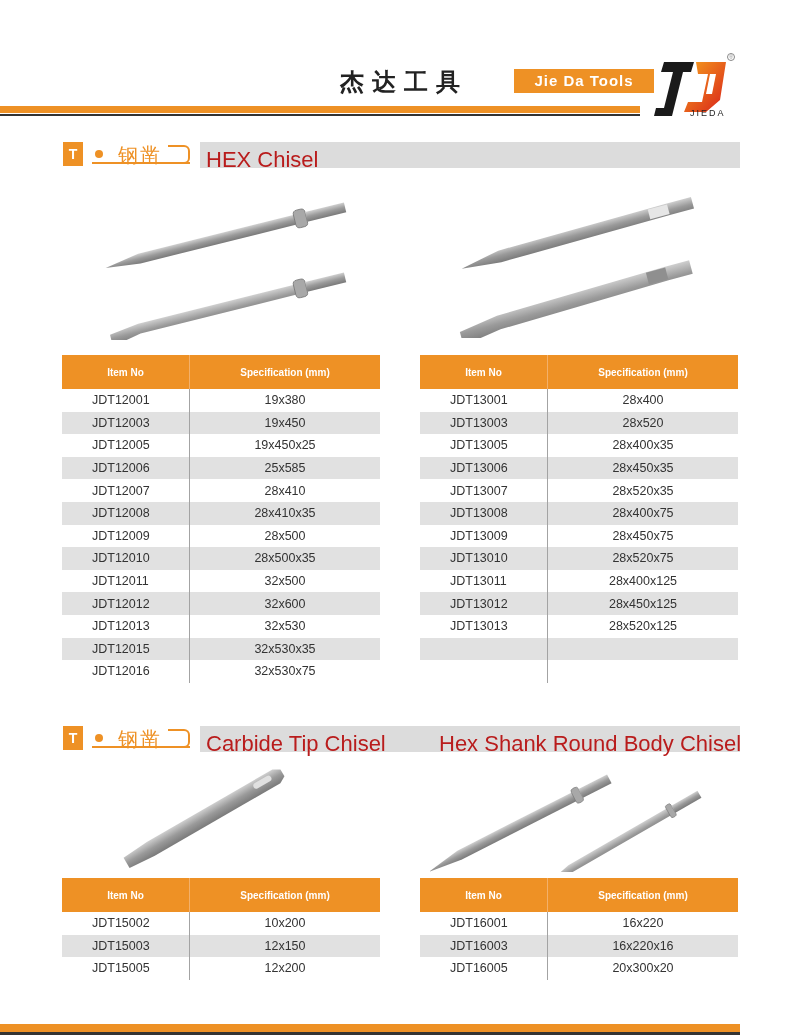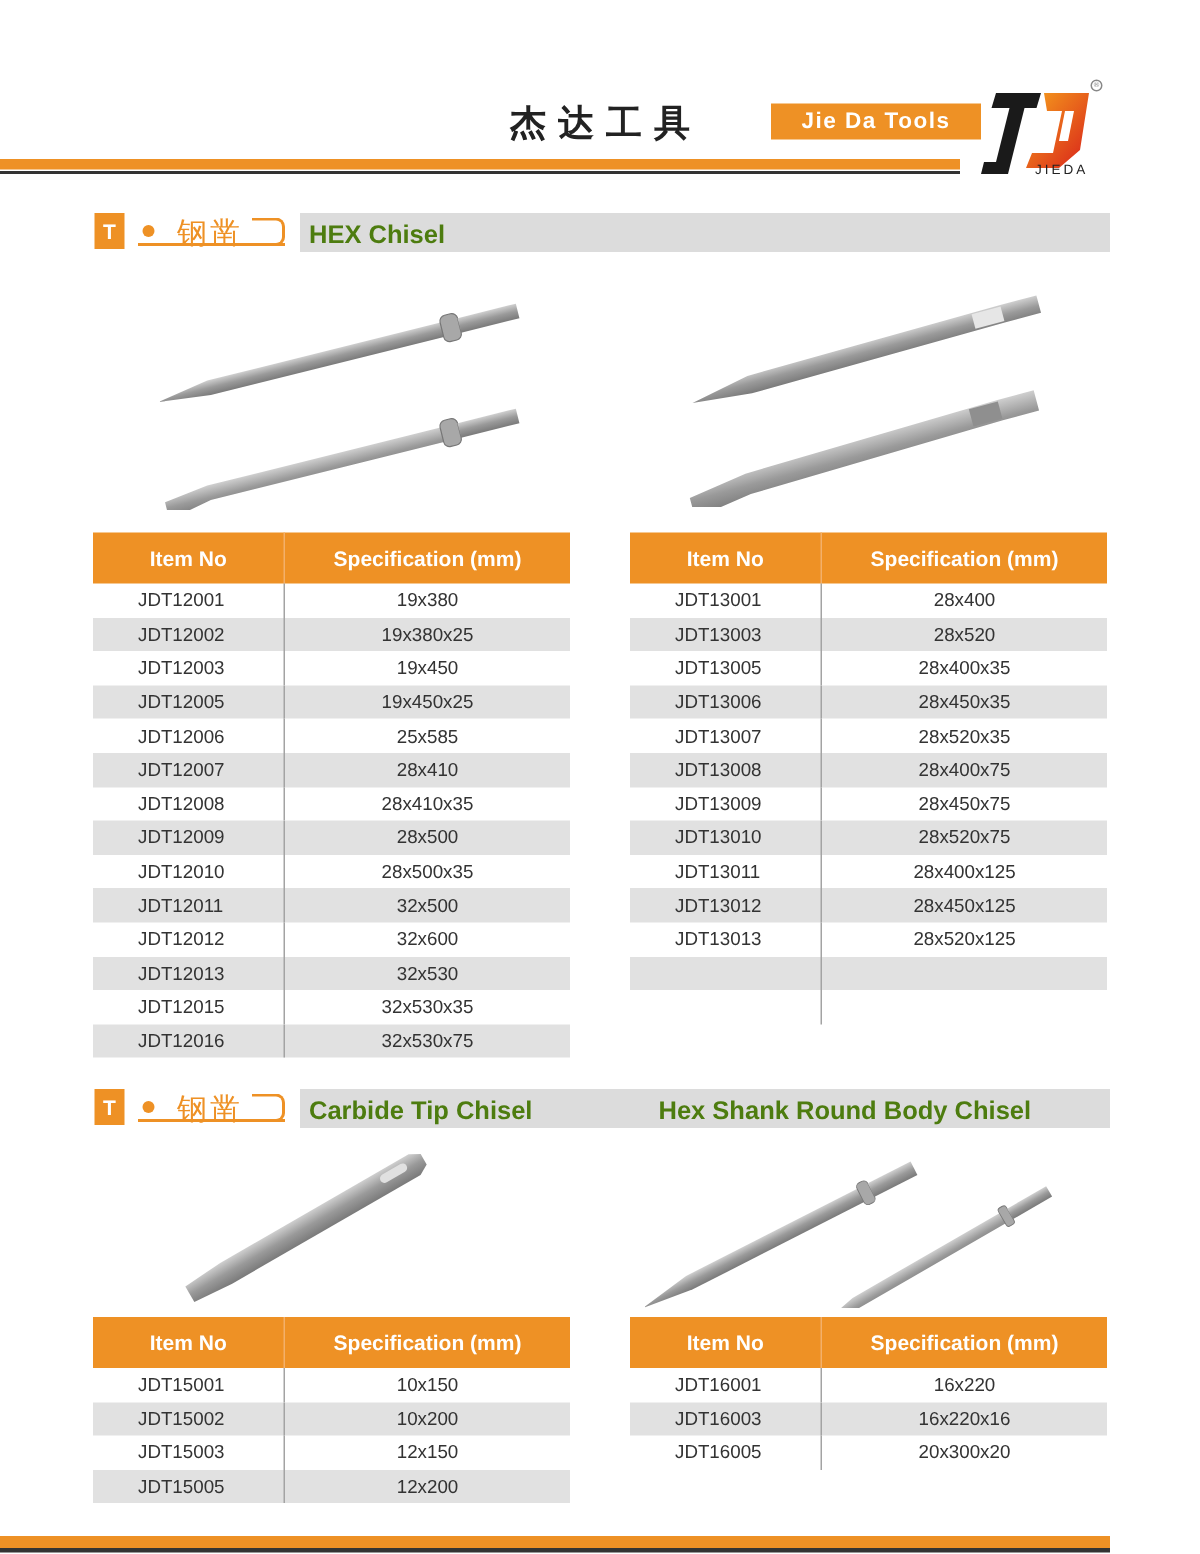--- a/index.html
+++ b/index.html
@@ -17,25 +17,25 @@
   .logo-reg { position: absolute; left: 727px; top: 53px; width: 8px; height: 8px; border: 1px solid #888; border-radius: 50%; font-size: 5px; line-height: 6px; text-align: center; color: #888; }
 
   
   .section-head { position: absolute; left: 60px; height: 26px; width: 680px; }
   .sh-t { position: absolute; left: 3px; top: 2px; width: 20px; height: 24px; background: #ee9125; color: #fff; font-weight: bold; font-size: 14px; text-align: center; line-height: 24px; }
   .sh-dot { position: absolute; left: 35px; top: 10px; width: 8px; height: 8px; background: #ee9125; border-radius: 50%; }
   .sh-underline { position: absolute; left: 32px; top: 22px; width: 98px; height: 2px; background: #ee9125; }
   .sh-cn { position: absolute; left: 58px; top: 2px; font-family: "DejaVu Sans", sans-serif; font-size: 20px; font-weight: normal; color: #ee9125; letter-spacing: 2px; }
   .sh-bracket { position: absolute; left: 108px; top: 5px; width: 22px; height: 19px; border: 2px solid #ee9125; border-left: none; border-radius: 0 6px 6px 0; }
   .sh-bar { position: absolute; left: 140px; top: 2px; right: 0; height: 26px; background: #dcdcdc; }
-  .sh-title { position: absolute; top: 5px; font-size: 17px; font-weight: bold; color: #4d7c0f; white-space: nowrap; }
+  .sh-title { position: absolute; top: 5px; font-size: 22px; font-weight: normal; color: #b91c1c; white-space: nowrap; }
 
   
   .spec-table { position: absolute; width: 318px; border-collapse: separate; border-spacing: 0; }
-  .spec-table th { background: #ee9125; color: #fff; font-size: 14px; font-weight: bold; height: 34px; text-align: center; }
+  .spec-table th { background: #ee9125; color: #fff; font-size: 10px; font-weight: bold; height: 34px; text-align: center; }
   .spec-table th.c1 { width: 128px; border-right: 1px solid #f3b06a; }
   .spec-table td { height: 22.6px; font-size: 12.5px; color: #333; text-align: center; padding: 0; }
   .spec-table td.c1 { width: 128px; text-align: left; padding-left: 30px; border-right: 1px solid #a3a3a3; }
   .spec-table tr:nth-child(even) td { background: #e1e1e1; }
 
   
   .tool { position: absolute; }
   
   .foot-orange { position: absolute; left: 0; top: 1024px; width: 740px; height: 8px; background: #ee9125; }
   .foot-dark { position: absolute; left: 0; top: 1032px; width: 740px; height: 3px; background: #333; }
@@ -115,24 +115,20 @@
     <th class="c1">Item No</th>
     <th>Specification (mm)</th>
   </tr>
     </thead>
   <tbody>
     <tr>
         <td class="c1">JDT12001</td>
         <td>19x380</td>
       </tr>
     <tr>
-        <td class="c1">JDT12002</td>
-        <td>19x380x25</td>
-      </tr>
-    <tr>
         <td class="c1">JDT12003</td>
         <td>19x450</td>
       </tr>
     <tr>
         <td class="c1">JDT12005</td>
         <td>19x450x25</td>
       </tr>
     <tr>
         <td class="c1">JDT12006</td>
         <td>25x585</td>
@@ -273,24 +269,20 @@
 
 <table class="spec-table" style="left:62px;top:878px;">
   <thead>
       <tr>
     <th class="c1">Item No</th>
     <th>Specification (mm)</th>
   </tr>
     </thead>
   <tbody>
     <tr>
-        <td class="c1">JDT15001</td>
-        <td>10x150</td>
-      </tr>
-    <tr>
         <td class="c1">JDT15002</td>
         <td>10x200</td>
       </tr>
     <tr>
         <td class="c1">JDT15003</td>
         <td>12x150</td>
       </tr>
     <tr>
         <td class="c1">JDT15005</td>
         <td>12x200</td>

